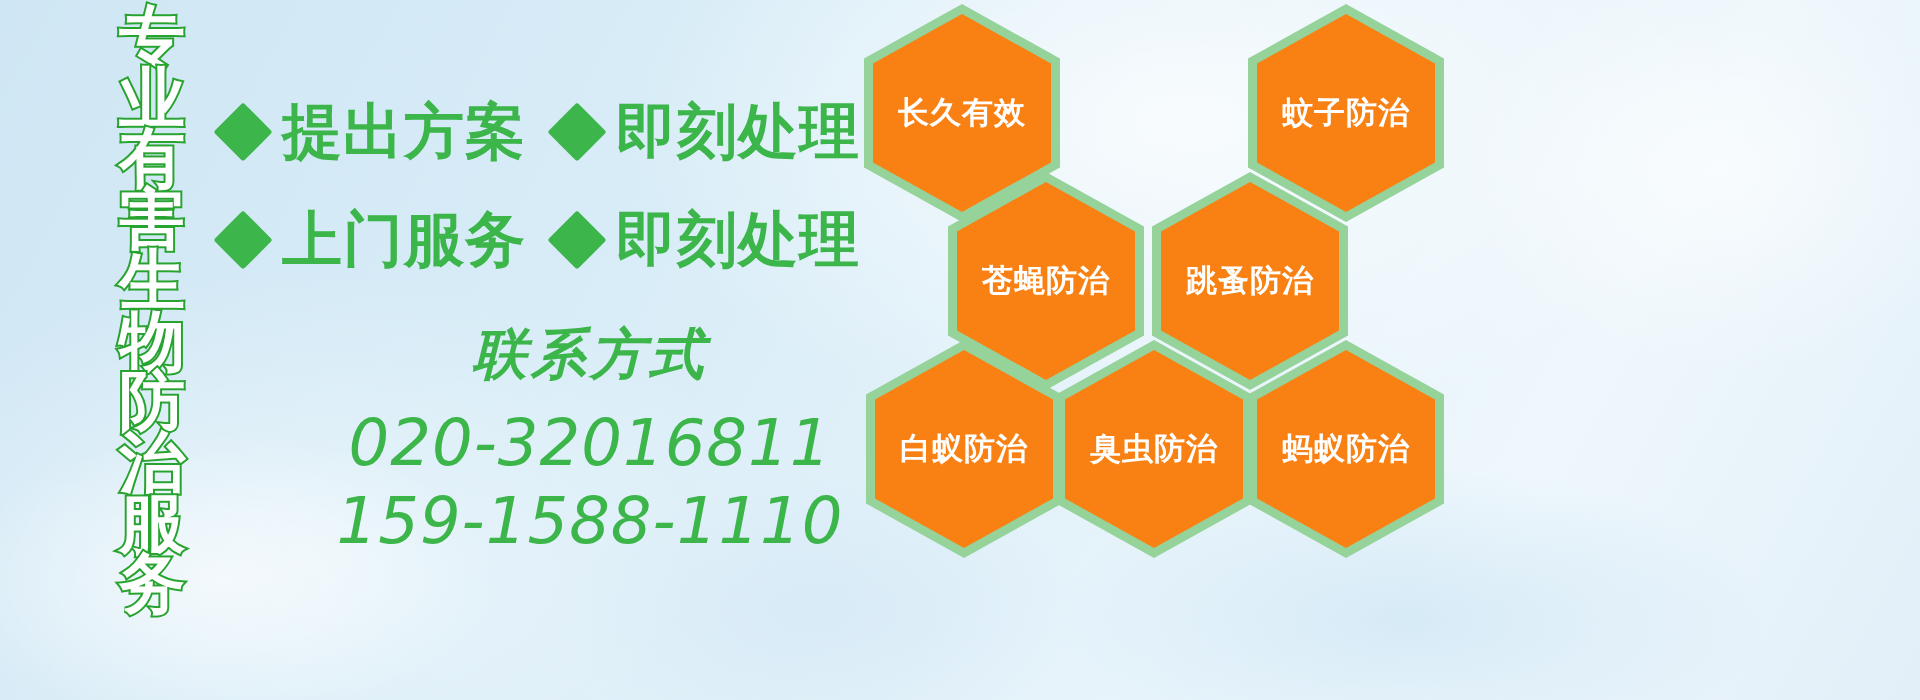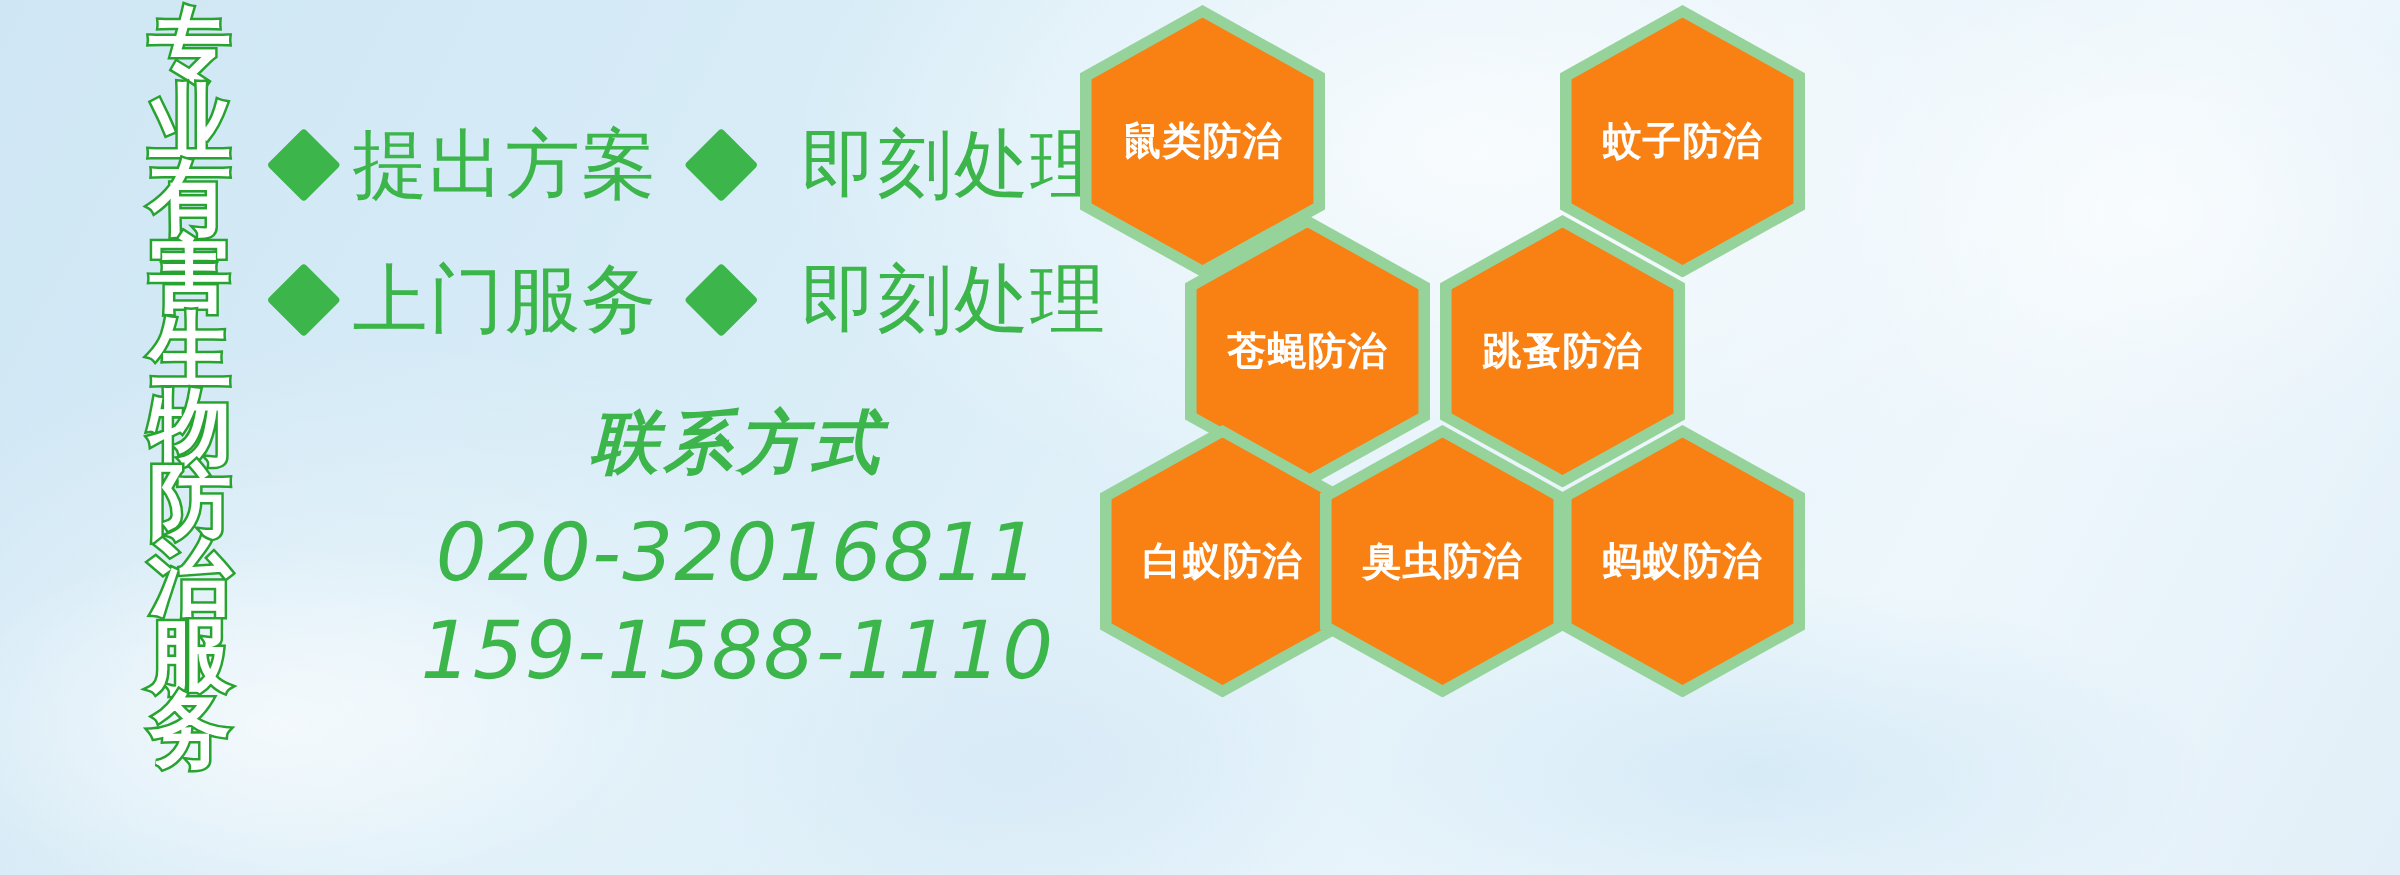--- a/index.html
+++ b/index.html
@@ -40,24 +40,24 @@
 
   
   #feature-block{position:absolute;left:222px;top:78px;width:660px;}
   .feature-row{display:flex;align-items:center;height:108px;}
   .feature-item{display:flex;align-items:center;color:#3cb54a;}
   .dia{
     width:42px;height:42px;background:#3cb54a;
     transform:rotate(45deg);border-radius:3px;flex:0 0 auto;
   }
   .feature-label{
-    font-size:60px;font-weight:400;color:#3cb54a;
+    font-size:60px;font-weight:700;color:#3cb54a;
     margin-left:18px;letter-spacing:1px;white-space:nowrap;
   }
-  .feature-item + .feature-item{margin-left:30px;gap:25px;}
+  .feature-item + .feature-item{margin-left:30px;}
 
   
   #contact-block{position:absolute;left:300px;top:318px;width:580px;text-align:center;font-style:italic;}
   #contact-title{
     font-size:55px;font-weight:700;color:#3cb54a;letter-spacing:4px;
     margin:0 0 12px 0;
   }
   .phone-line{
     font-size:64px;font-weight:400;color:#3cb54a;letter-spacing:1px;
     line-height:1.22;white-space:nowrap;
@@ -135,21 +135,21 @@
     <div id="contact-title">联系方式</div>
     <div class="phone-line">020-32016811</div>
     <div class="phone-line">159-1588-1110</div>
   </div>
 
   <div id="honeycomb">
 
     <div class="hex-cell" style="left:6px;top:4px;">
       <div class="hex-outer"></div>
       <div class="hex-inner"></div>
-      <span class="hex-label">鼠类防治</span>
+      <span class="hex-label">长久有效</span>
     </div>
 
 
     <div class="hex-cell" style="left:390px;top:4px;">
       <div class="hex-outer"></div>
       <div class="hex-inner"></div>
       <span class="hex-label">蚊子防治</span>
     </div>
 
     <div class="hex-cell" style="left:90px;top:172px;">
@@ -157,21 +157,21 @@
       <div class="hex-inner"></div>
       <span class="hex-label">苍蝇防治</span>
     </div>
 
     <div class="hex-cell" style="left:294px;top:172px;">
       <div class="hex-outer"></div>
       <div class="hex-inner"></div>
       <span class="hex-label">跳蚤防治</span>
     </div>
 
-    <div class="hex-cell" style="left:22px;top:340px;">
+    <div class="hex-cell" style="left:8px;top:340px;">
       <div class="hex-outer"></div>
       <div class="hex-inner"></div>
       <span class="hex-label">白蚁防治</span>
     </div>
 
     <div class="hex-cell" style="left:198px;top:340px;">
       <div class="hex-outer"></div>
       <div class="hex-inner"></div>
       <span class="hex-label">臭虫防治</span>
     </div>

